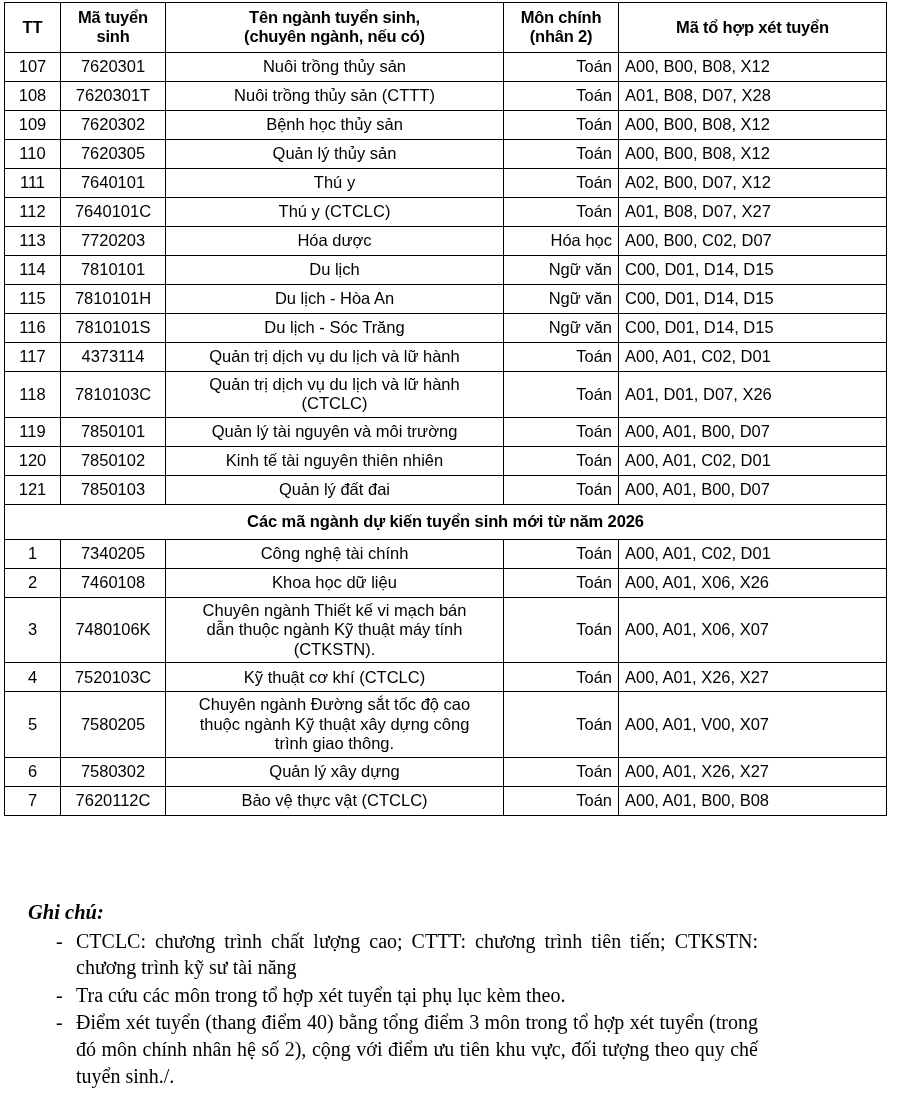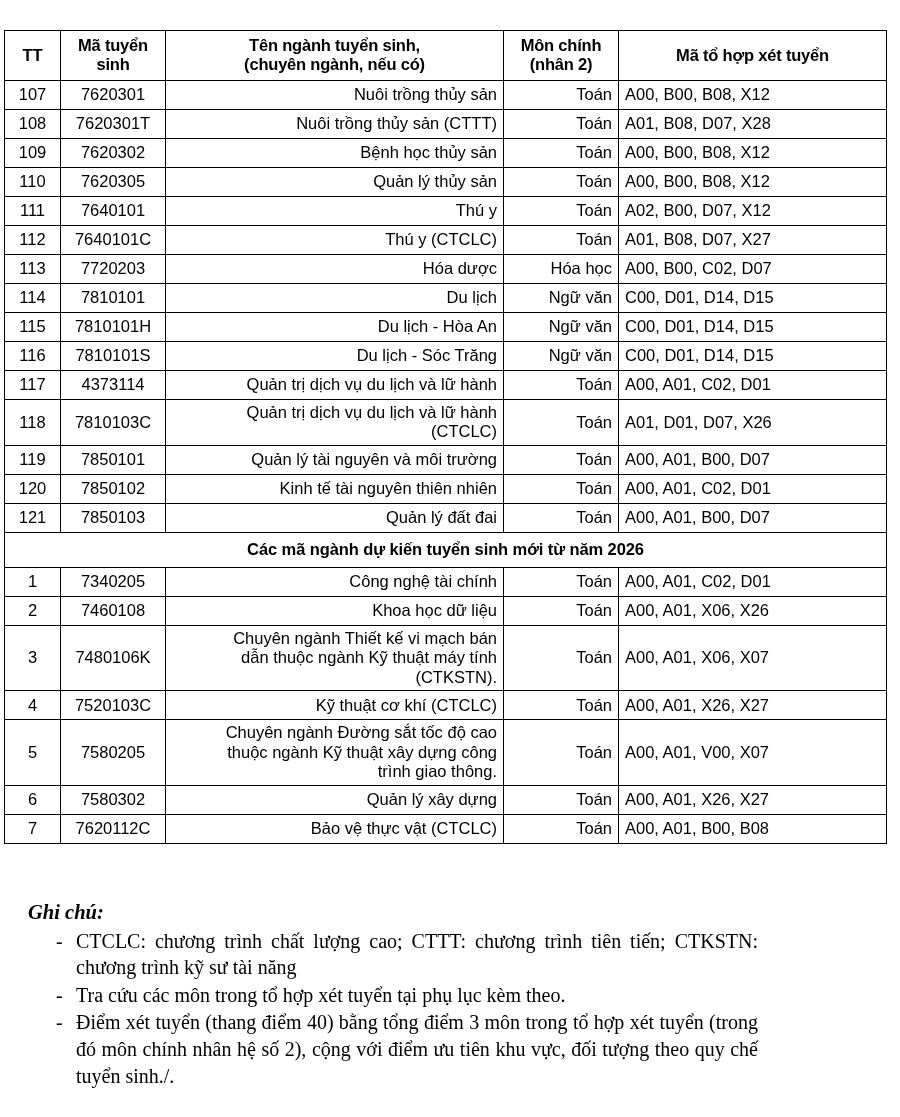--- a/index.html
+++ b/index.html
@@ -29,21 +29,20 @@
     top: 2px;
     width: 882px;
   }
   table.adm {
     border-collapse: collapse;
     width: 882px;
     table-layout: fixed;
     font-family: "Liberation Sans", sans-serif;
     font-size: 16.5px;
     line-height: 1.18;
-    margin-top: 28px;
   }
   table.adm td, table.adm th {
     border: 1.6px solid #000000;
     padding: 3px 6px;
     vertical-align: middle;
     box-sizing: border-box;
     font-weight: normal;
   }
 
   
@@ -62,21 +61,21 @@
     letter-spacing: -0.2px;
   }
   tr.hdr th .ital {
     display: block;
   }
   tr.hdr th .lineblk { display: block; }
 
   
   td.tt      { text-align: center; }
   td.code    { text-align: center; }
-  td.name    { text-align: right;  padding-left: 8px; }
+  td.name    { text-align: center;  padding-left: 8px; }
   td.subj    { text-align: right;  padding-left: 8px; }
   td.combo   { text-align: left;  padding-left: 9px; }
 
   td.tall { height: 88px; }
   td.tall2 { height: 62px; }
 
   tr.datarow td { height: 29px; }
 
   
   tr.section td {

